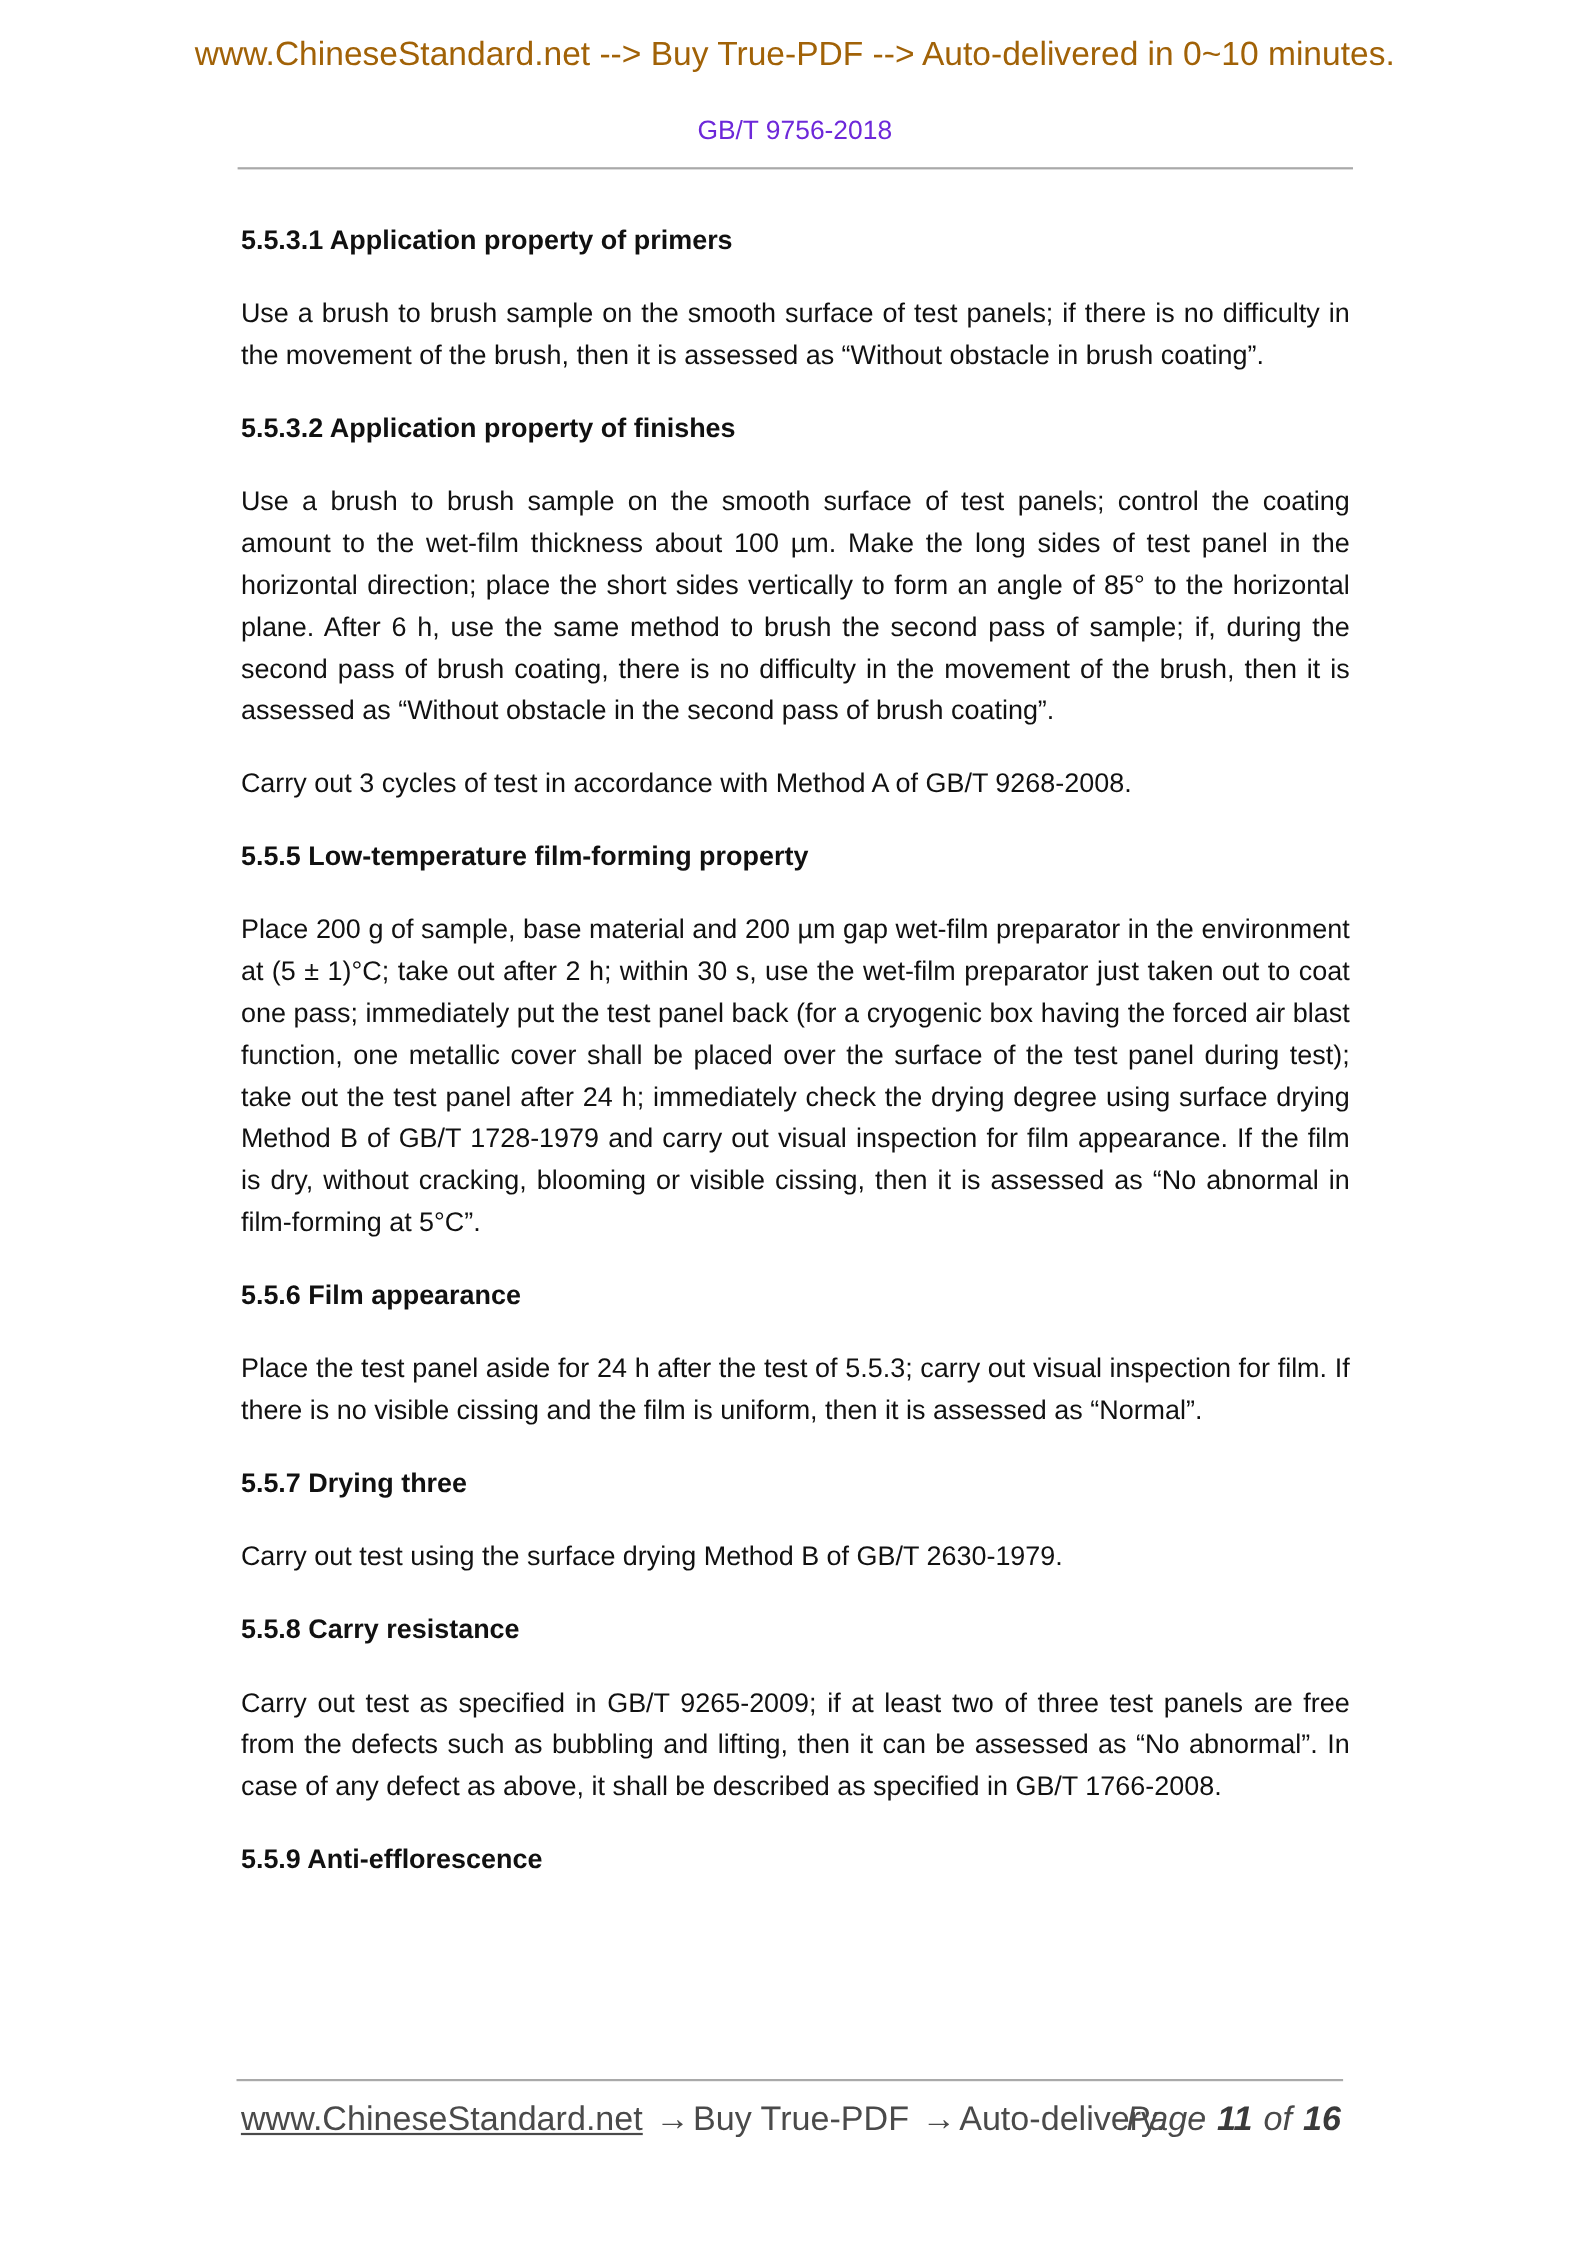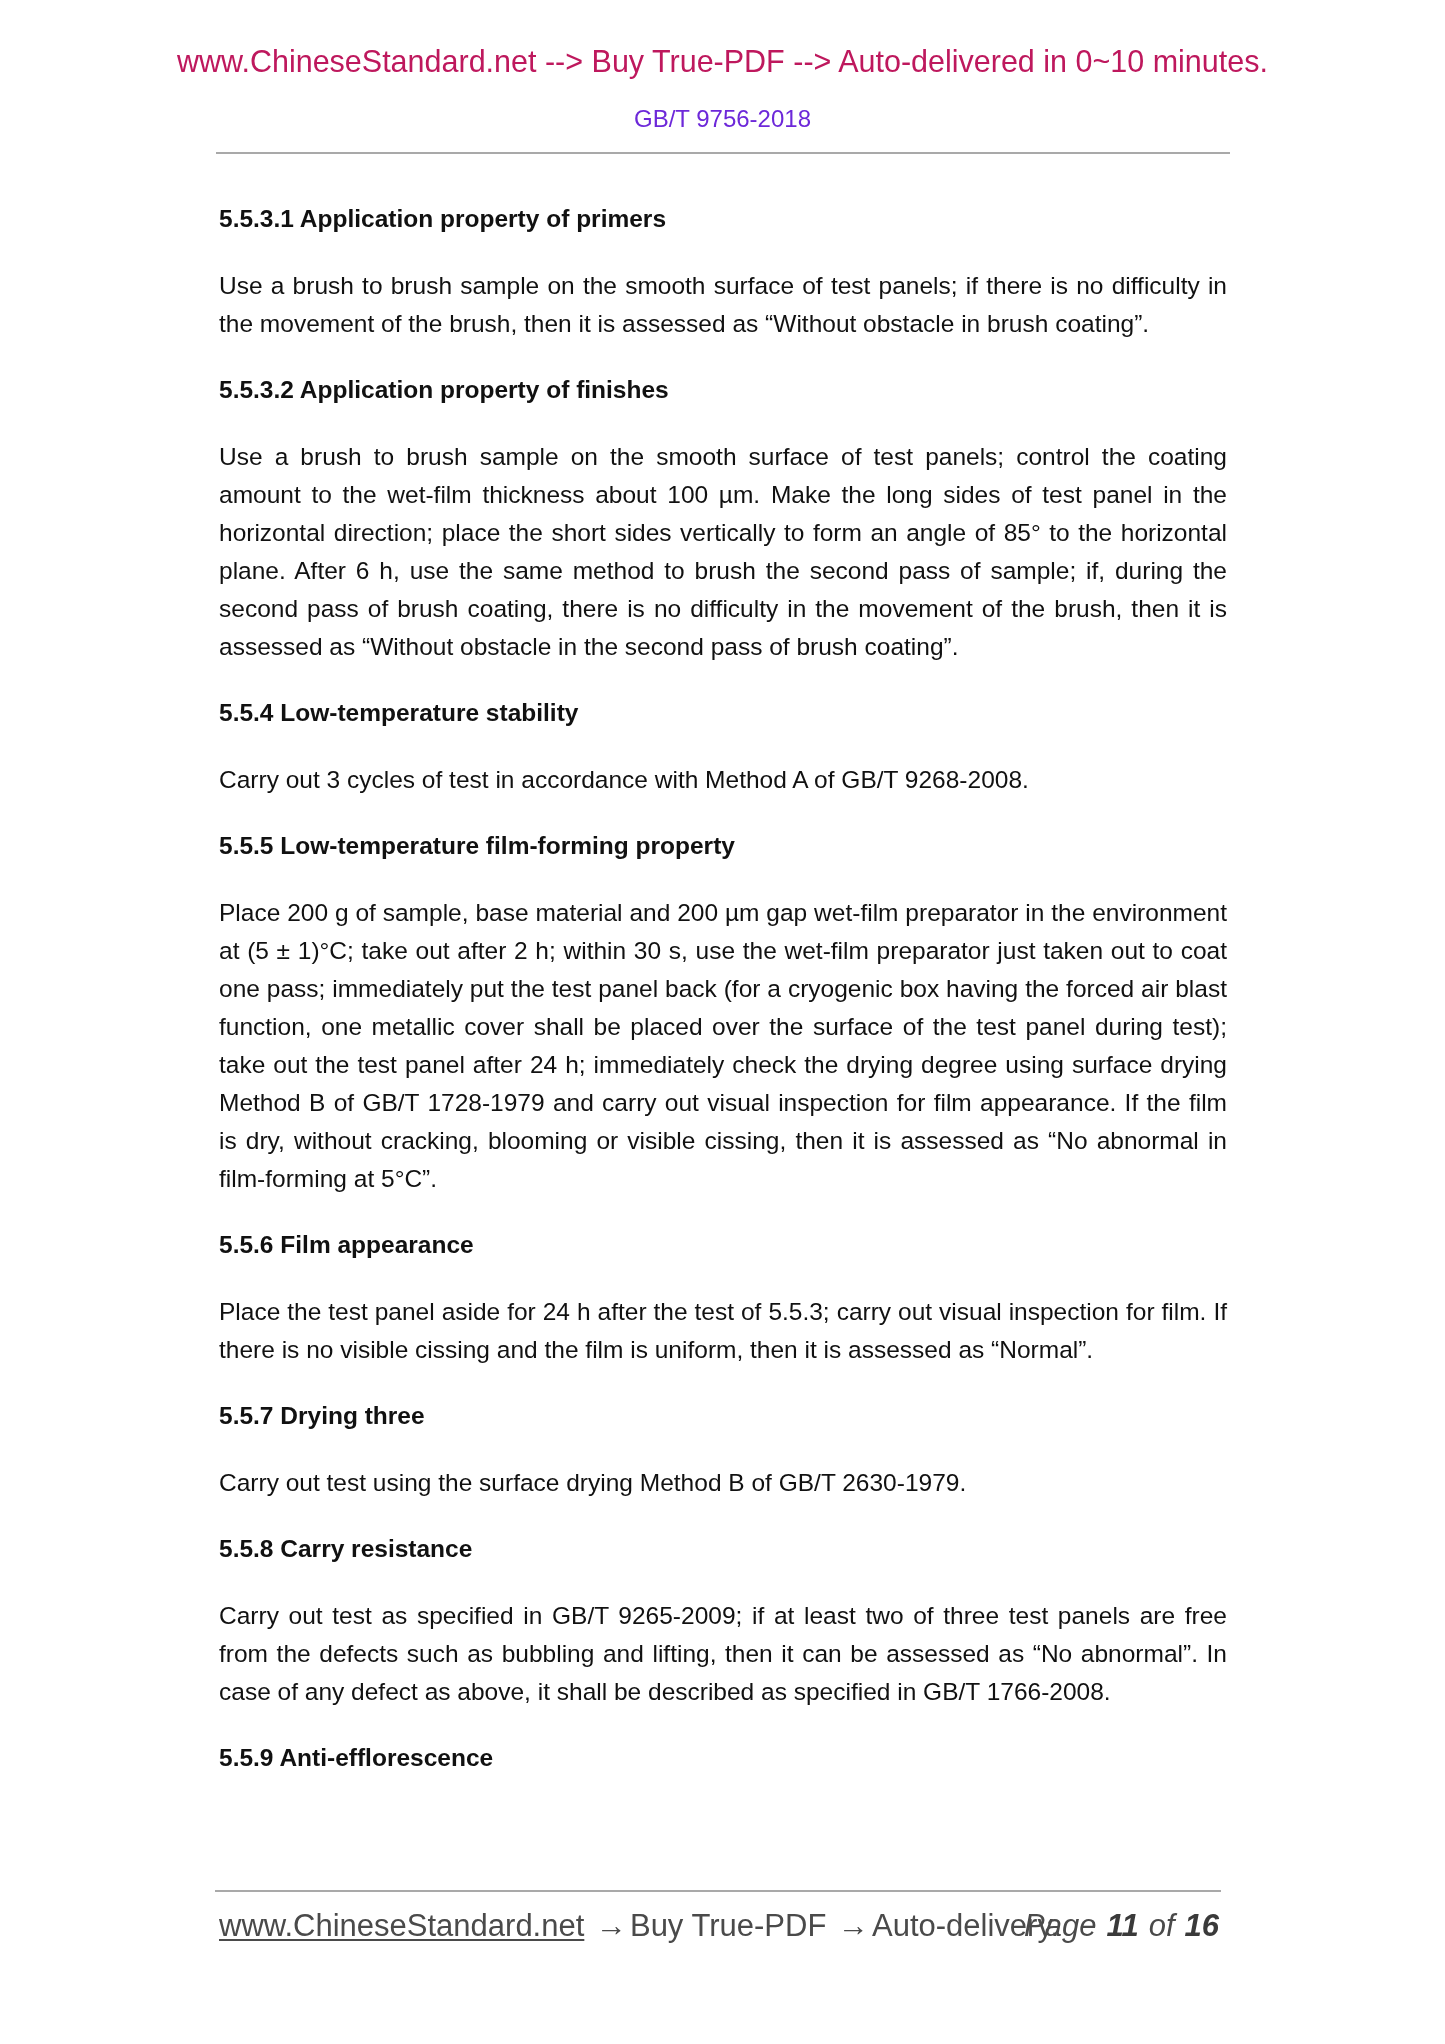--- a/index.html
+++ b/index.html
@@ -12,25 +12,25 @@
       height: 2044px;
       position: relative;
       overflow: hidden;
       font-family: "Liberation Sans", "DejaVu Sans", sans-serif;
       color: #111111;
     }
     .top-banner {
       position: absolute;
       left: 0;
       width: 1445px;
-      top: 42px;
+      top: 30px;
       text-align: center;
       font-size: 30.5px;
       line-height: 38px;
-      color: #be185d;
+      color: #a16207;
       white-space: nowrap;
     }
     .doc-code {
       position: absolute;
       left: 0;
       width: 1445px;
       top: 104px;
       text-align: center;
       font-size: 24px;
       line-height: 30px;
@@ -119,21 +119,20 @@
     <h3 class="section-heading">5.5.3.1 Application property of primers</h3>
     <p class="section-body">Use a brush to brush sample on the smooth surface of test panels; if there is no difficulty in the movement of the brush, then it is assessed as “Without obstacle in brush coating”.</p>
   </section>
 
   <section>
     <h3 class="section-heading">5.5.3.2 Application property of finishes</h3>
     <p class="section-body">Use a brush to brush sample on the smooth surface of test panels; control the coating amount to the wet-film thickness about 100 µm. Make the long sides of test panel in the horizontal direction; place the short sides vertically to form an angle of 85° to the horizontal plane. After 6 h, use the same method to brush the second pass of sample; if, during the second pass of brush coating, there is no difficulty in the movement of the brush, then it is assessed as “Without obstacle in the second pass of brush coating”.</p>
   </section>
 
   <section>
-    <h3 class="section-heading">5.5.4 Low-temperature stability</h3>
     <p class="section-body">Carry out 3 cycles of test in accordance with Method A of GB/T 9268-2008.</p>
   </section>
 
   <section>
     <h3 class="section-heading">5.5.5 Low-temperature film-forming property</h3>
     <p class="section-body">Place 200 g of sample, base material and 200 µm gap wet-film preparator in the environment at (5 ± 1)°C; take out after 2 h; within 30 s, use the wet-film preparator just taken out to coat one pass; immediately put the test panel back (for a cryogenic box having the forced air blast function, one metallic cover shall be placed over the surface of the test panel during test); take out the test panel after 24 h; immediately check the drying degree using surface drying Method B of GB/T 1728-1979 and carry out visual inspection for film appearance. If the film is dry, without cracking, blooming or visible cissing, then it is assessed as “No abnormal in film-forming at 5°C”.</p>
   </section>
 
   <section>
     <h3 class="section-heading">5.5.6 Film appearance</h3>

